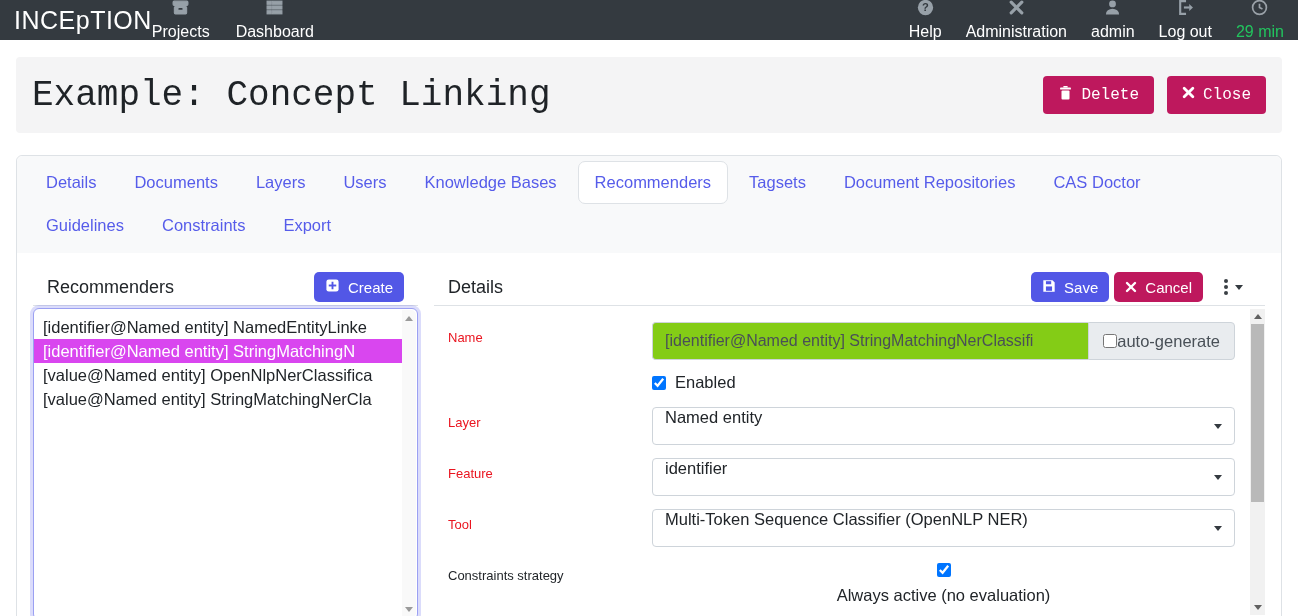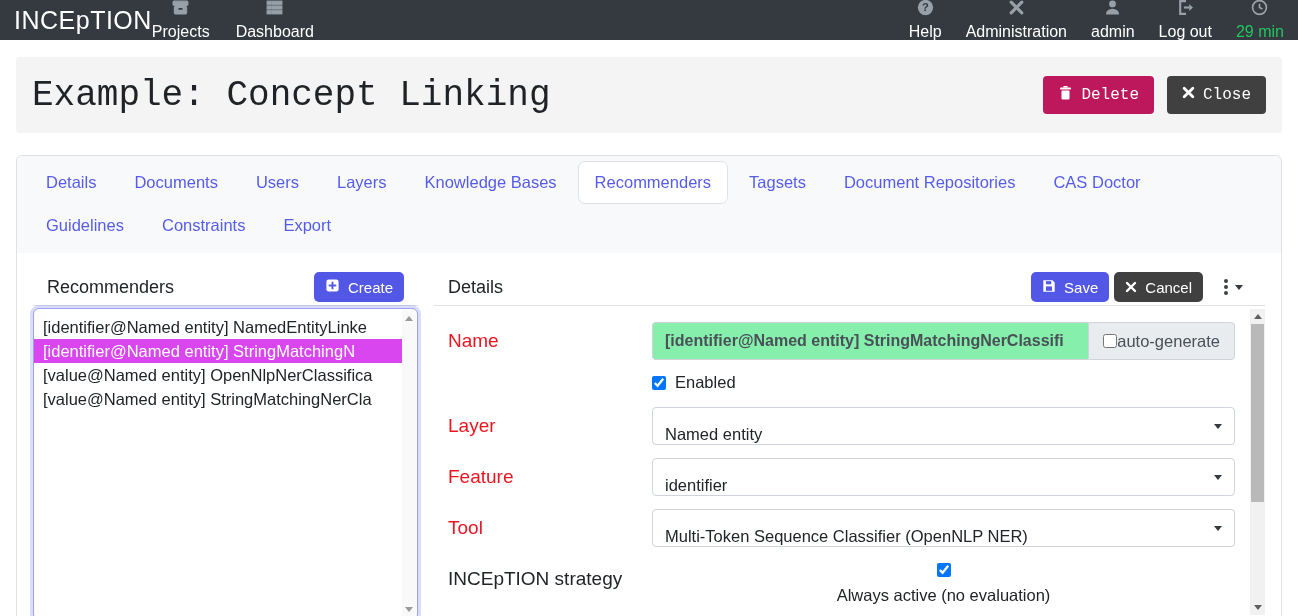--- a/index.html
+++ b/index.html
@@ -20,21 +20,21 @@
   
   .header-band { margin:17px 16px 0 16px; height:76px; background:#f4f4f5; border-radius:4px;
                  display:flex; align-items:center; padding:0 16px;font-family:Liberation Mono, monospace; }
   .page-title { font-size:36px; color:#1f2327; font-weight:400; }
   .header-actions { margin-left:auto; display:flex; gap:13px; }
   .btn { display:inline-flex; align-items:center; gap:8px; border:none; border-radius:4px;
          color:#fff; font-size:16px; cursor:pointer; font-family:inherit; }
   .btn-lg { height:38px; padding:0 15px; }
   .btn-sm { height:30px; padding:0 11px; font-size:15px; border-radius:5px; }
   .btn-danger { background:#be185d; }
-  .btn-secondary { background:#404040; }
+  .btn-secondary { background:#be185d; }
   .btn-primary { background:#5257e6; }
 
   
   .tab-card { margin:22px 16px 0 16px; border:1px solid #dee2e6; border-radius:6px;
               height:500px; overflow:hidden; background:#fff; }
   .tab-strip { background:#f8f9fa; padding:5px 12px 6px 12px; border-radius:6px 6px 0 0; }
   .tab-row { display:flex; gap:4px; }
   .tab { padding:11px 16px; color:#565cea; font-size:16.5px; cursor:pointer; border-radius:7px;
          border:1px solid transparent; }
   .tab.active { background:#fff; border-color:#dee2e6; }
@@ -59,36 +59,36 @@
                background:#f9f9f9; border-radius:0 5px 5px 0; }
   .arrow-up, .arrow-down { position:absolute; left:50%; transform:translateX(-50%);
                width:0; height:0; border-left:4px solid transparent; border-right:4px solid transparent; }
   .arrow-up   { top:6px; border-bottom:5px solid #9a9a9a; }
   .arrow-down { bottom:6px; border-top:5px solid #9a9a9a; }
 
   
   .details-panel { flex:1; min-width:0; }
   .details-body { position:relative; padding:16px 30px 0 14px; height:315px; overflow:hidden; }
   .form-row { display:flex; align-items:flex-start; margin-bottom:13px; }
-  .form-label { flex:0 0 204px; width:204px; font-size:19px; padding-top:8px; color:#212529; }
+  .form-label { flex:0 0 204px; width:204px; font-size:13px; padding-top:8px; color:#212529; }
   .required { color:#ea1520; }
   .form-ctl { flex:1; min-width:0; }
 
   .input-group { display:flex; width:100%; }
   .text-input { flex:1; min-width:0; height:38px; border:1px solid #ced4da; border-right:none;
                 border-radius:4px 0 0 4px; padding:0 12px; font-size:16px; color:#495057;
-                font-family:inherit; background:#86efac;font-weight:bold; }
+                font-family:inherit; background:#84cc16; }
   .addon { display:flex; align-items:center; gap:0; background:#e9ecef; border:1px solid #ced4da;
            border-radius:0 4px 4px 0; padding:0 14px; font-size:16.5px; color:#495057; }
 
   .check-row { display:flex; align-items:center; gap:9px; font-size:16.5px; color:#212529; padding-top:6px; }
   input[type=checkbox] { width:14px; height:14px; }
 
   .form-select { position:relative; height:38px; border:1px solid #ced4da; border-radius:4px;
-                 background:#fff; display:flex; align-items:flex-end; padding:0 30px 0 12px;
+                 background:#fff; display:flex; align-items:flex-start; padding:0 30px 0 12px;
                  font-size:16.5px; color:#212529; cursor:pointer; }
   .caret { position:absolute; right:12px; top:50%; margin-top:-2px; width:0; height:0;
            border-left:4.5px solid transparent; border-right:4.5px solid transparent;
            border-top:5px solid #343a40; }
 
   .partial-select { margin-top:27px; height:12px; border:1px solid #ced4da; border-bottom:none;
                     border-radius:5px 5px 0 0; background:#fff; }
 
   
   .kebab { display:inline-flex; align-items:center; gap:7px; padding:4px 8px; cursor:pointer; margin-left:8px; }
@@ -214,22 +214,22 @@
       <span>Close</span>
     </button>
   </div>
 </div>
 
 <div class="tab-card">
   <div class="tab-strip">
     <div class="tab-row">
       <div class="tab">Details</div>
       <div class="tab">Documents</div>
+      <div class="tab">Layers</div>
       <div class="tab">Users</div>
-      <div class="tab">Layers</div>
       <div class="tab">Knowledge Bases</div>
       <div class="tab active">Recommenders</div>
       <div class="tab">Tagsets</div>
       <div class="tab">Document Repositories</div>
       <div class="tab">CAS Doctor</div>
     </div>
     <div class="tab-row">
       <div class="tab">Guidelines</div>
       <div class="tab">Constraints</div>
       <div class="tab">Export</div>
@@ -350,21 +350,21 @@
           <div class="form-label required">Tool</div>
           <div class="form-ctl">
             <div class="form-select">
               <span>Multi-Token Sequence Classifier (OpenNLP NER)</span>
               <span class="caret"></span>
             </div>
           </div>
         </div>
 
         <div class="form-row" style="margin-bottom:0;">
-          <div class="form-label">INCEpTION strategy</div>
+          <div class="form-label">Constraints strategy</div>
           <div class="form-ctl">
             <label class="check-row" style="padding-top:3px;flex-direction:column;">
               <input type="checkbox" checked="" style="">
               <span>Always active (no evaluation)</span>
             </label>
             <div class="partial-select"></div>
           </div>
         </div>
 
         <div class="dt-scroll">

